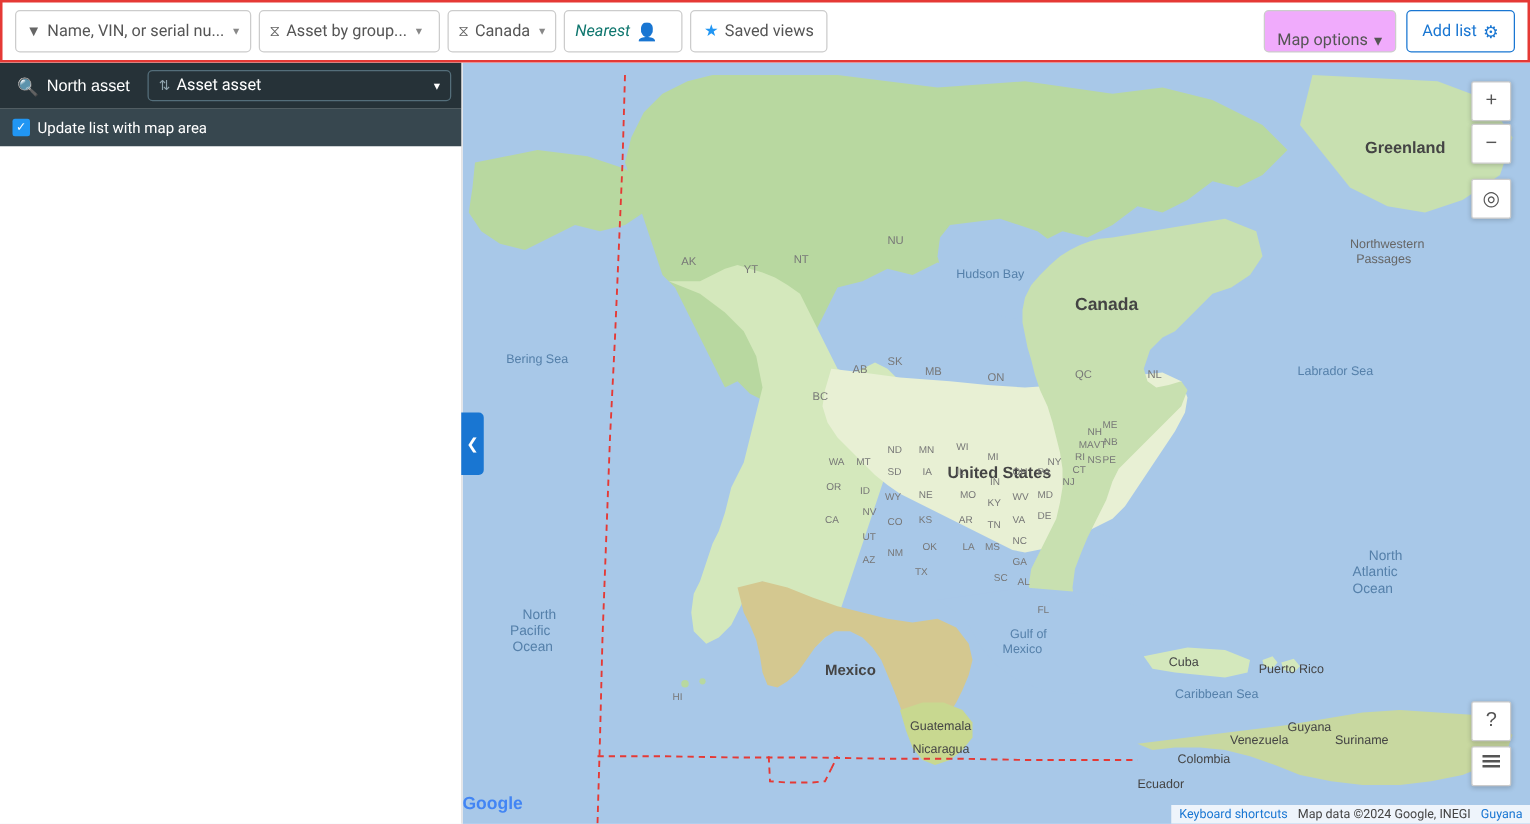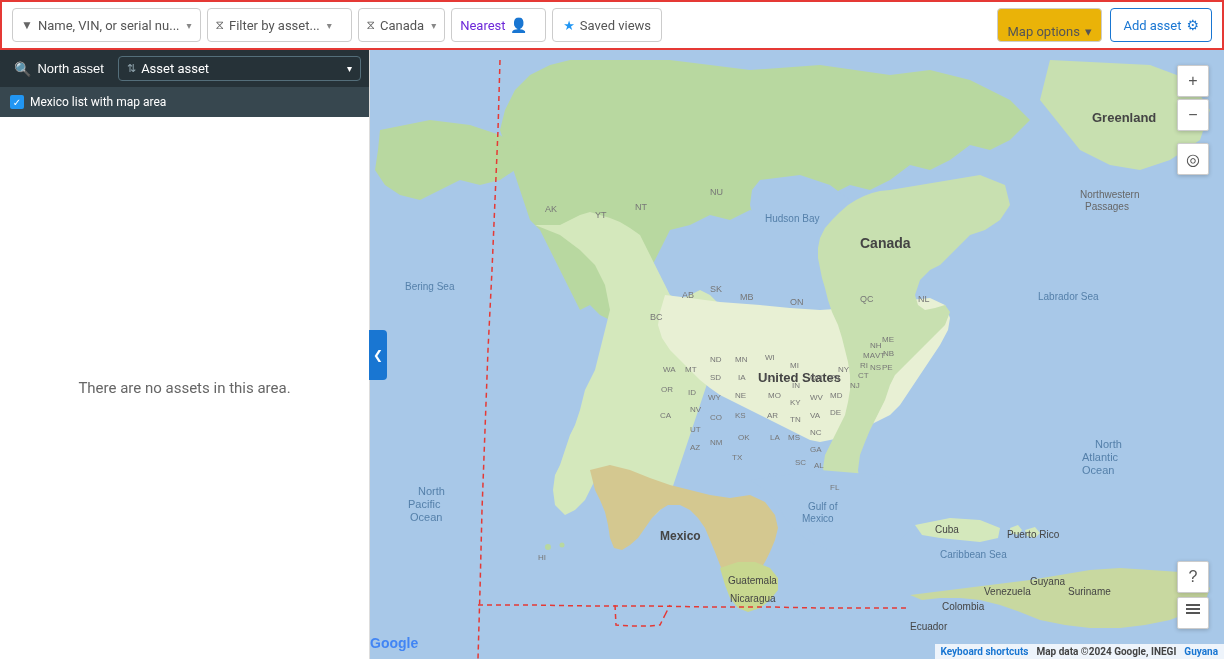--- a/index.html
+++ b/index.html
@@ -42,46 +42,46 @@
       height: 34px;
     }
     .filter-dropdown .label { color: #555; font-size: 13px; }
     .filter-dropdown .arrow { color: #888; font-size: 10px; margin-left: 2px; }
     .filter-icon { color: #666; font-size: 12px; }
 
     .name-filter { min-width: 170px; }
     .group-filter { min-width: 145px; }
     .status-filter { min-width: 80px; }
     .nearest-filter { min-width: 95px; color: #aaa; }
-    .nearest-filter .label { color: #6d28d9; }
+    .nearest-filter .label { color: #0f766e; font-style: italic; }
 
     .saved-views-btn {
       display: flex;
       align-items: center;
       gap: 5px;
       border: 1px solid #ccc;
       border-radius: 4px;
       padding: 5px 10px;
       cursor: pointer;
       background: #fff;
       height: 34px;
       font-size: 13px;
       color: #555;
     }
     .saved-views-btn .star { color: #2196F3; }
 
     .map-options-btn {
       display: flex;
-      align-items: flex-end;
+      align-items: flex-start;
       gap: 5px;
       border: 1px solid #ccc;
       border-radius: 4px;
-      padding: 2px 10px;
-      cursor: pointer;
-      background: #eab308;
+      padding: 16px 10px;
+      cursor: pointer;
+      background: #f0abfc;
       height: 34px;
       font-size: 13px;
       color: #555;
     }
     .add-zone-btn {
       display: flex;
       align-items: center;
       gap: 5px;
       border: 1px solid #1976D2;
       border-radius: 4px;
@@ -250,21 +250,20 @@
     .map-attribution {
       position: absolute;
       bottom: 0;
       right: 0;
       background: rgba(255,255,255,0.8);
       padding: 2px 6px;
       font-size: 10px;
       color: #444;
       display: flex;
       gap: 8px;
-      font-weight: bold;
     }
 
     
     .google-logo {
       position: absolute;
       bottom: 8px;
       left: 0;
       font-size: 14px;
       color: #555;
       font-style: italic;
@@ -286,21 +285,21 @@
   <div class="toolbar-left">
 
     <div class="filter-dropdown name-filter">
       <span class="filter-icon">▼</span>
       <span class="label">Name, VIN, or serial nu...</span>
       <span class="arrow">▾</span>
     </div>
 
     <div class="filter-dropdown group-filter">
       <span class="filter-icon">⧖</span>
-      <span class="label">Filter by asset...</span>
+      <span class="label">Asset by group...</span>
       <span class="arrow">▾</span>
     </div>
 
     <div class="filter-dropdown status-filter">
       <span class="filter-icon">⧖</span>
       <span class="label">Canada</span>
       <span class="arrow">▾</span>
     </div>
 
     <div class="filter-dropdown nearest-filter">
@@ -315,21 +314,21 @@
   </div>
 
   <div class="toolbar-right">
 
     <div class="map-options-btn">
       <span>Map options</span>
       <span>▾</span>
     </div>
 
     <div class="add-zone-btn">
-      <span>Add asset</span>
+      <span>Add list</span>
       <span class="settings-icon">⚙</span>
     </div>
   </div>
 </div>
 
 <div class="main-content">
 
   <div class="left-panel">
 
     <div class="panel-controls">
@@ -342,26 +341,23 @@
         <span style="font-size:11px; color:#90A4AE;">⇅</span>
         <span>Asset asset</span>
         <span class="arrow">▾</span>
       </div>
     </div>
 
     <div class="update-map-area">
       <div class="checkbox">
         <span>✓</span>
       </div>
-      <span>Mexico list with map area</span>
-    </div>
-
-    <div class="no-assets-msg">
-      <span>There are no assets in this area.</span>
-    </div>
+      <span>Update list with map area</span>
+    </div>
+
 
     <button class="collapse-btn">
       <span>❮</span>
     </button>
   </div>
 
   <div class="map-area">
 
     
     <svg class="map-svg" viewBox="0 0 854 609" preserveAspectRatio="xMidYMid slice">

